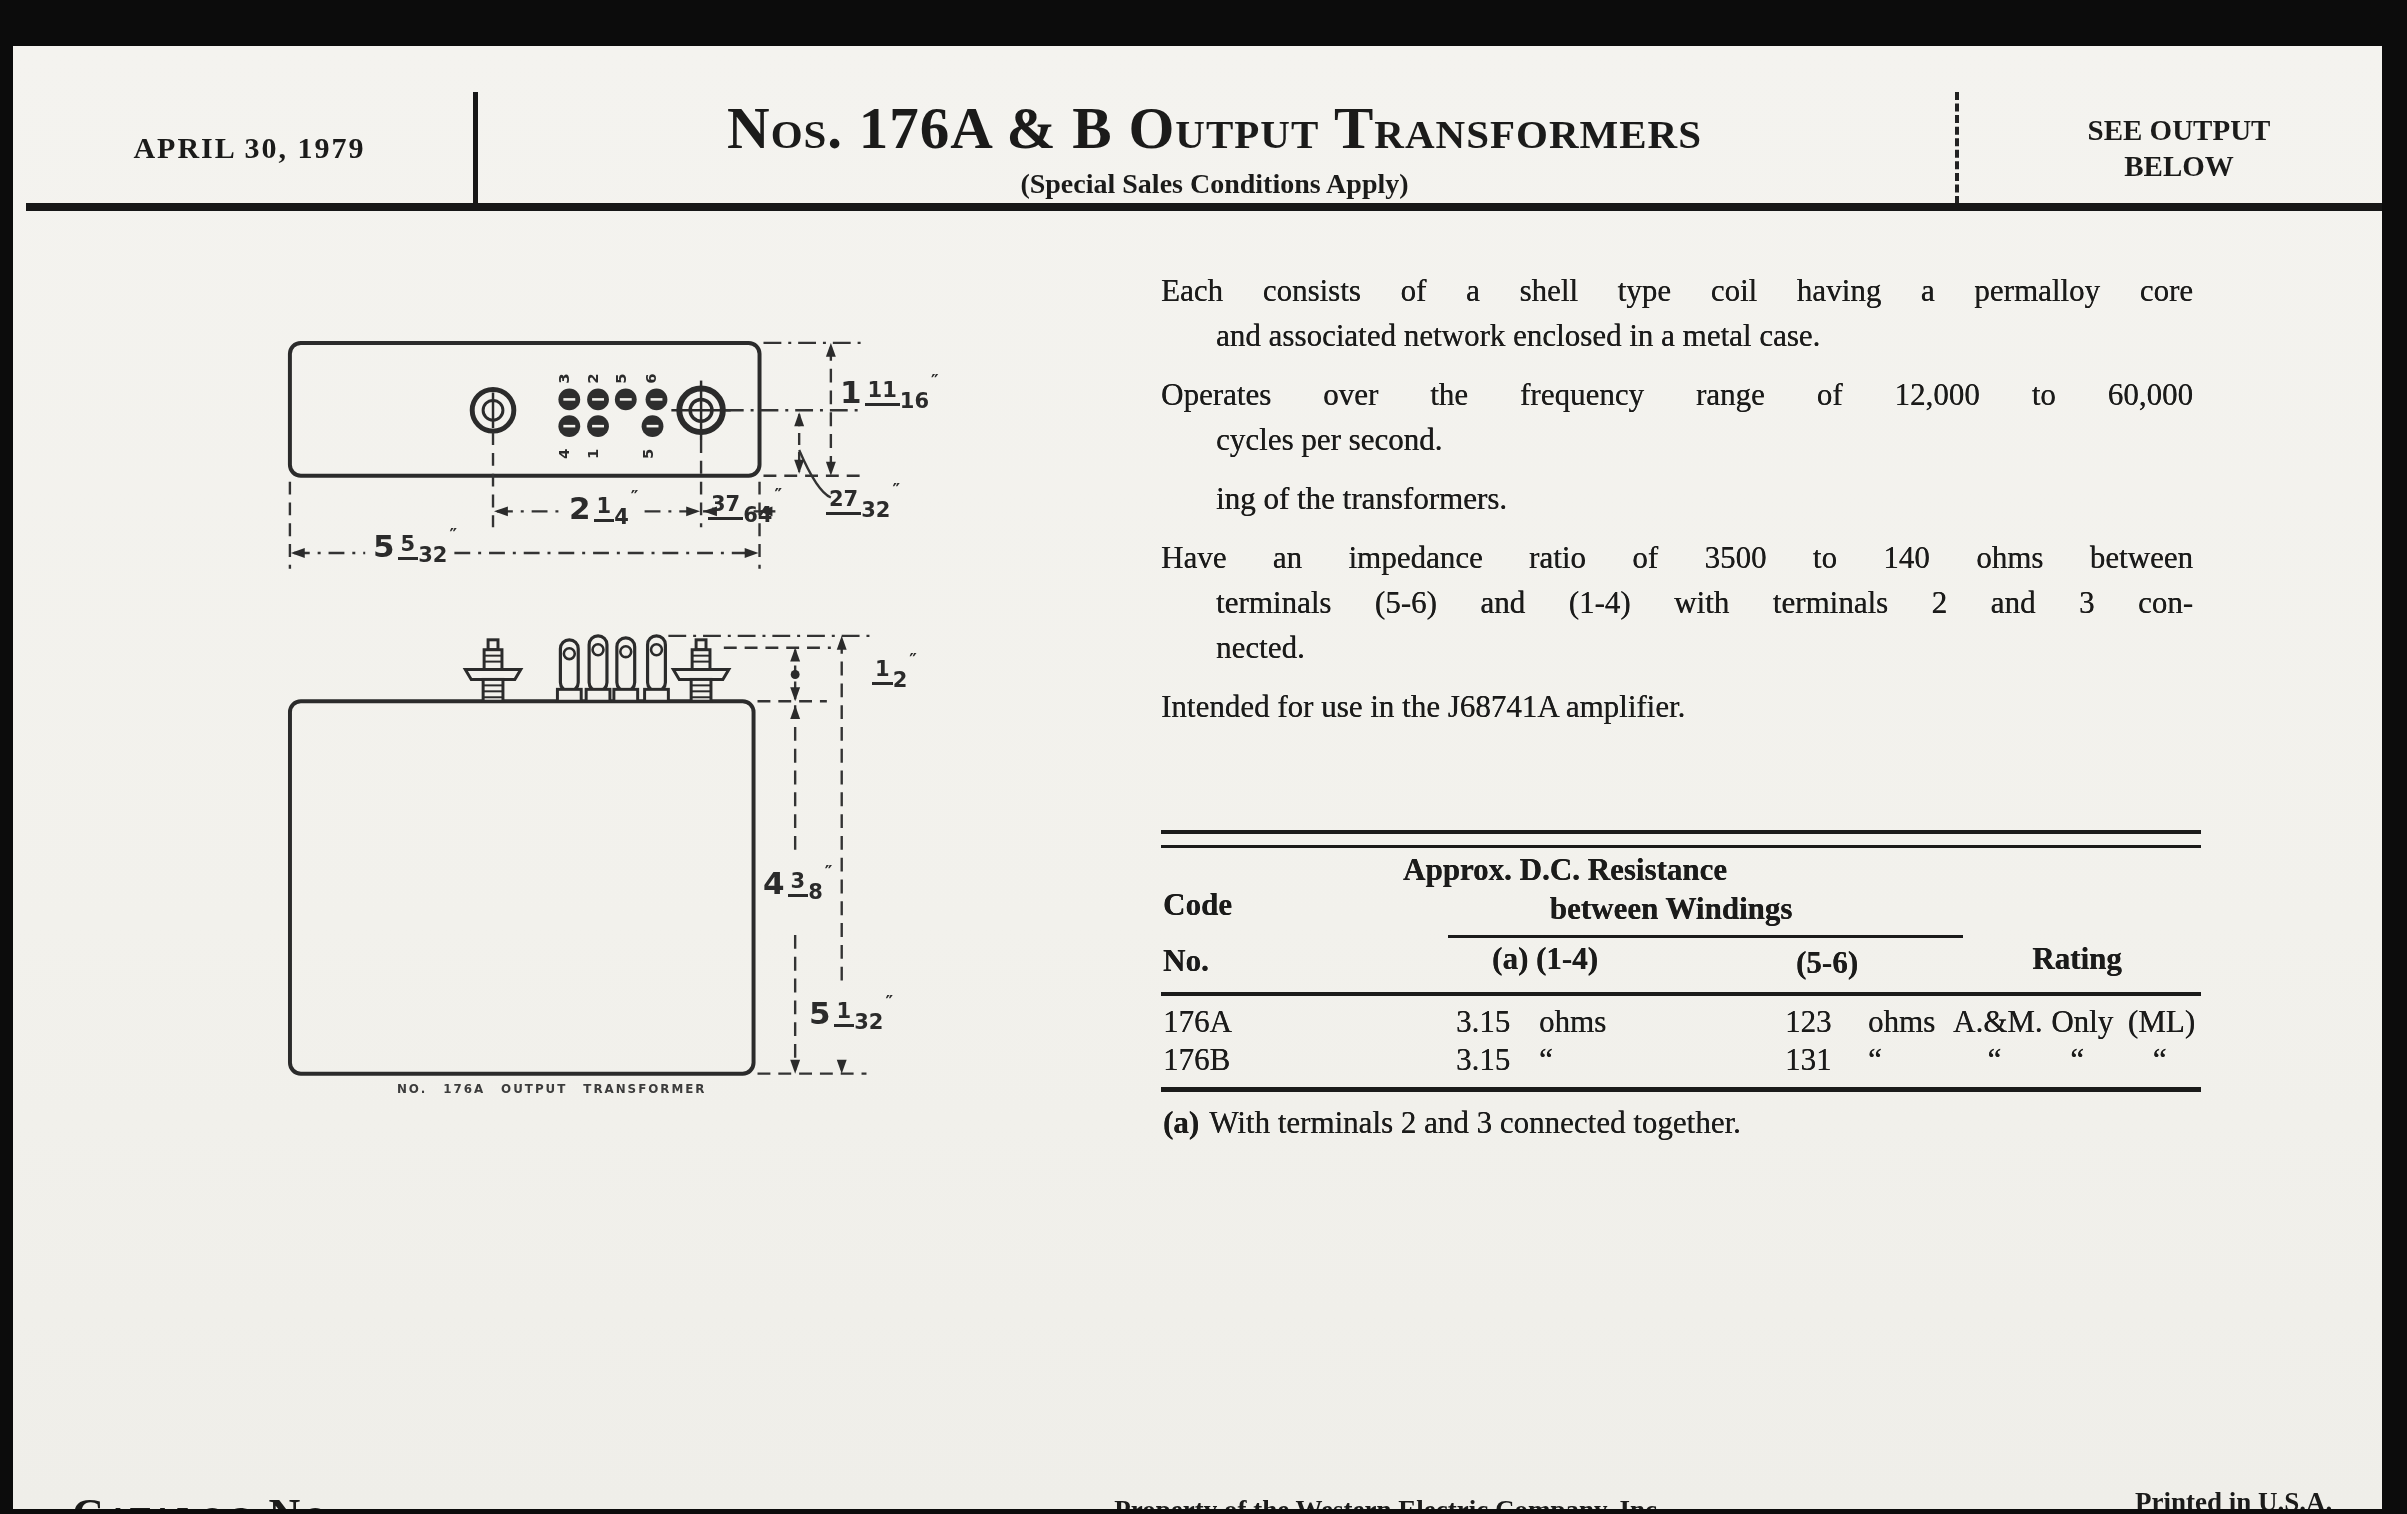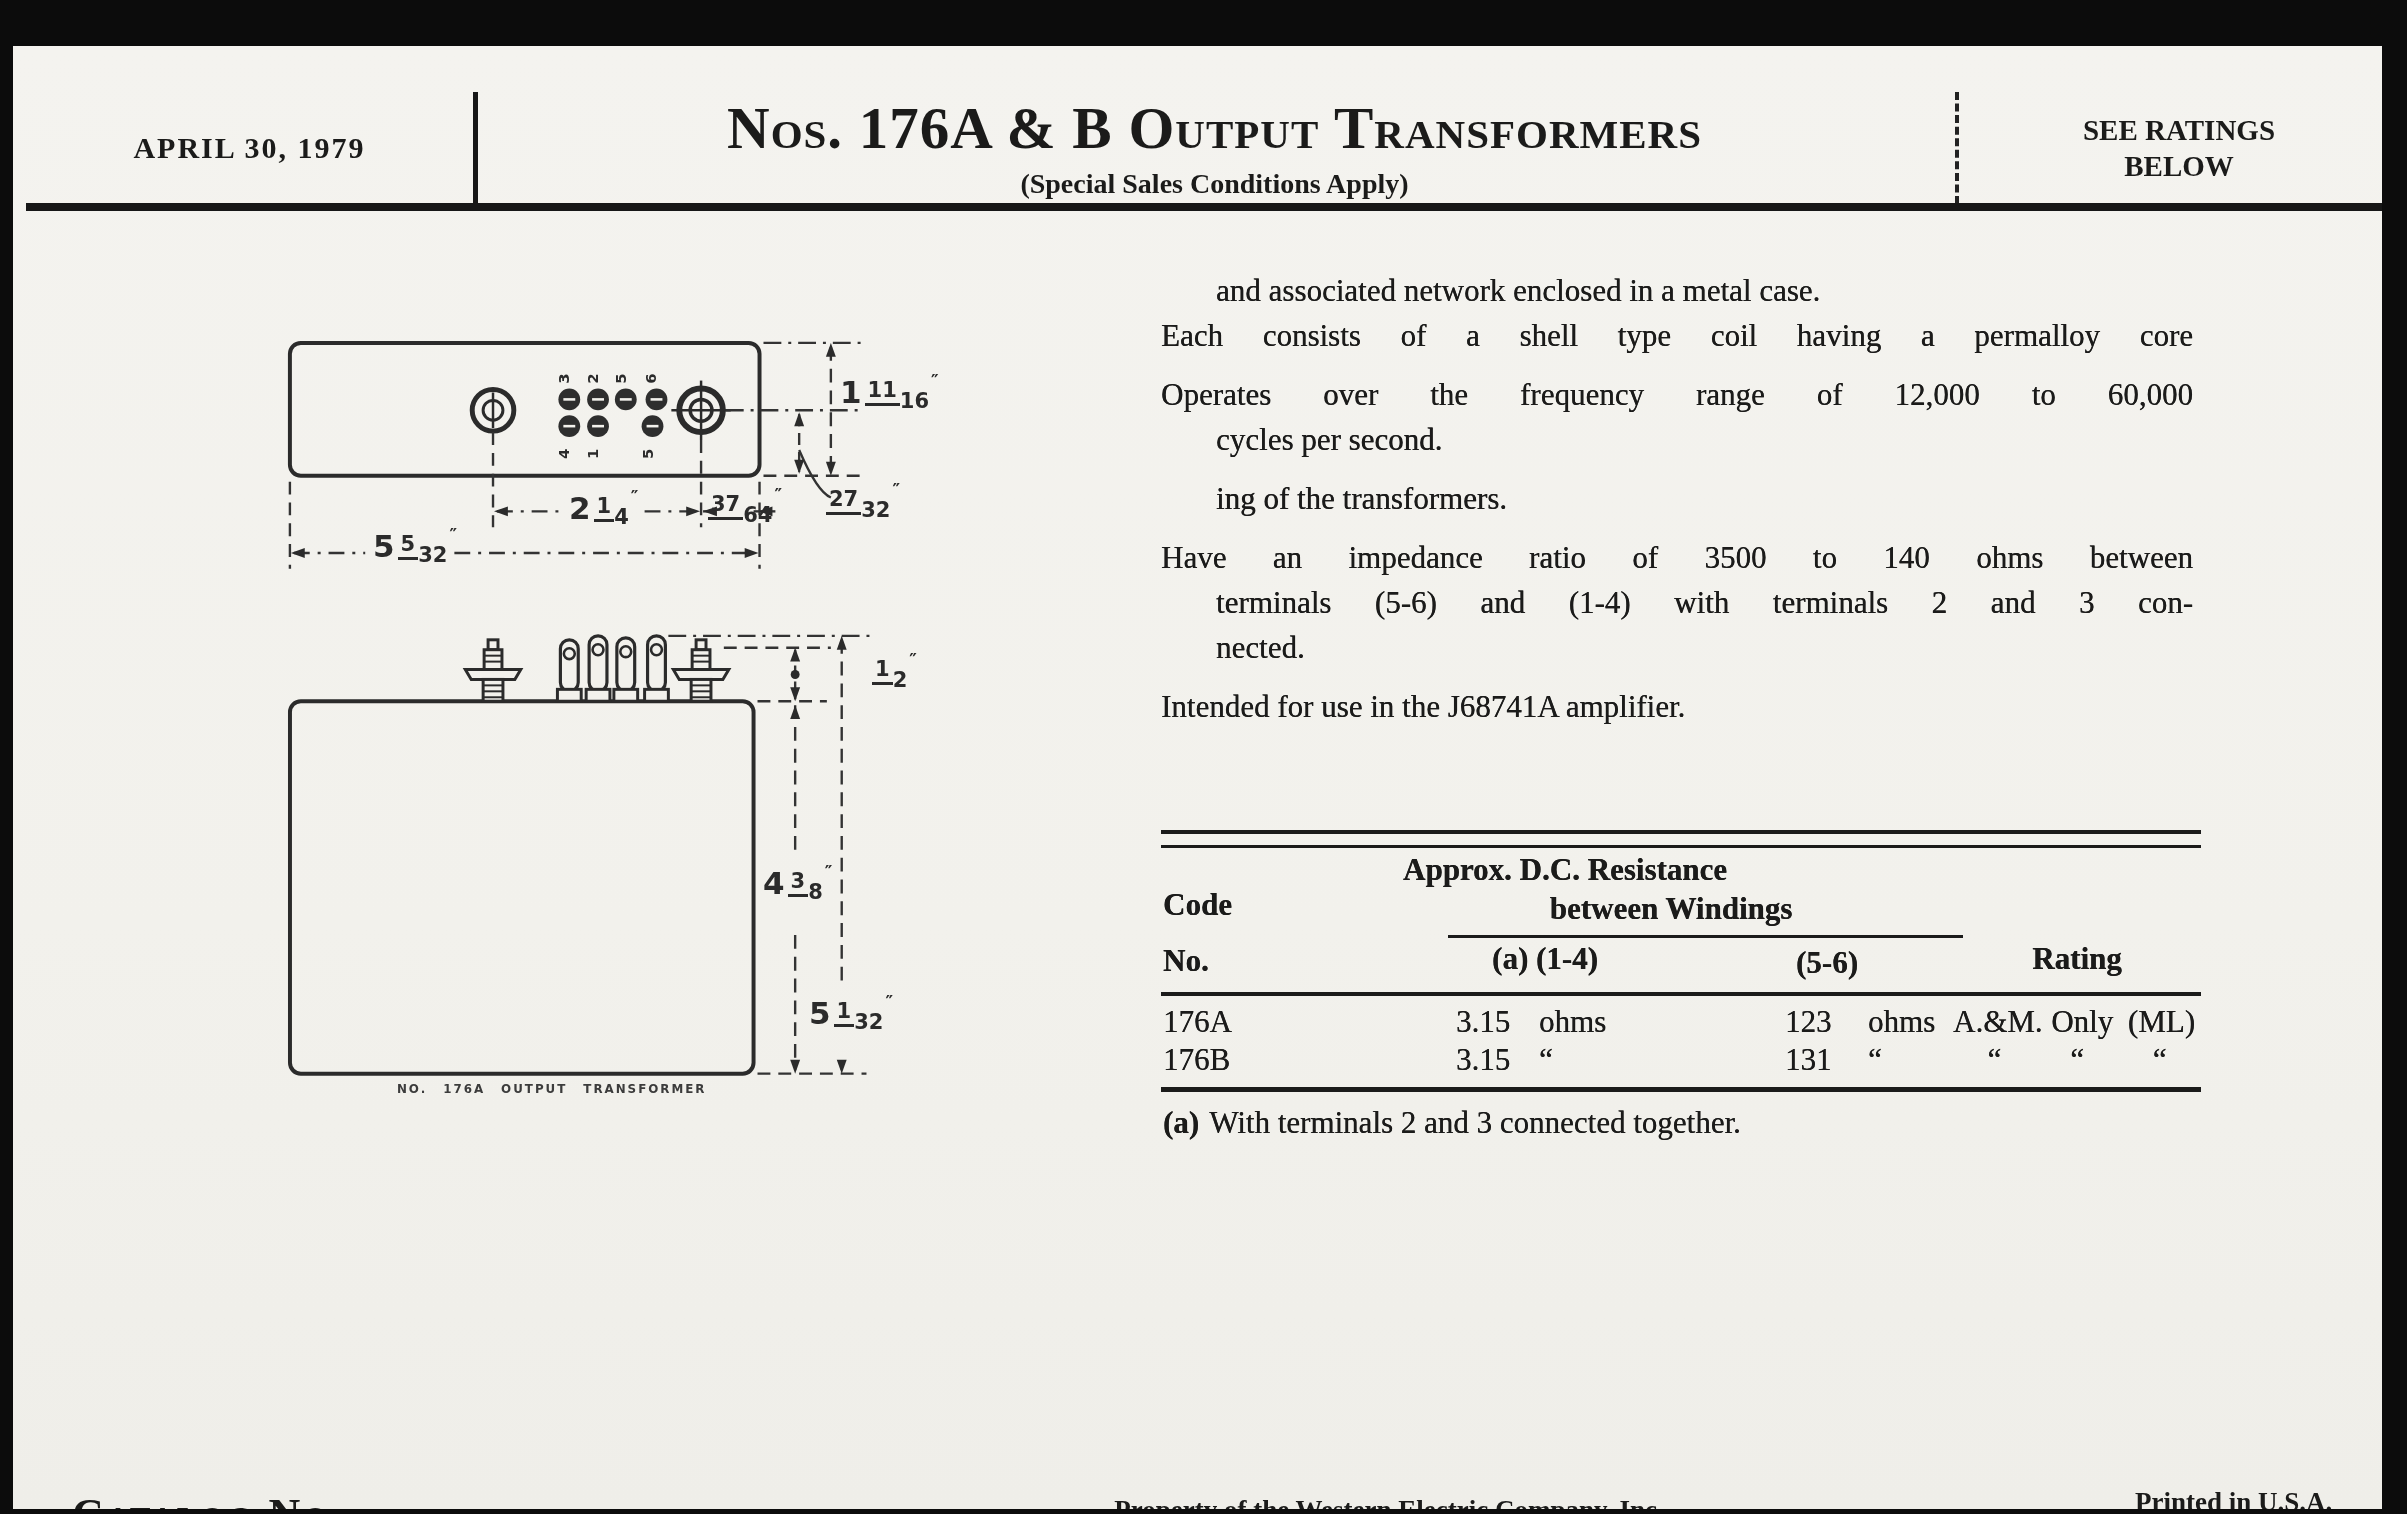--- a/index.html
+++ b/index.html
@@ -74,21 +74,21 @@
 
 <div id="stage">
   <div id="page">
 
     <div class="abs" id="hdr-date">APRIL 30, 1979</div>
     <div class="abs" id="hdr-titlebox">
       <div id="hdr-title">Nos. 176A &amp; B Output Transformers</div>
       <div id="hdr-sub">(Special Sales Conditions Apply)</div>
     </div>
     <div class="abs" id="hdr-ratings">
-      <span>SEE RATINGS</span>
+      <span>SEE OUTPUT</span>
       <span>BELOW</span>
     </div>
     <div class="abs" id="hdr-rule"></div>
 
     <div class="abs" id="draw">
 
       <svg style="top:0" width="644" height="327" viewBox="0 0 650 330">
         <g stroke="#2b2b2b" fill="none" stroke-width="4">
           <rect x="10" y="10" width="474" height="134" rx="11"></rect>
         </g>
@@ -308,22 +308,22 @@
           <span class="f">
             <span class="n">1</span>
             <span class="d">32</span>
           </span>
           <span class="q">″</span>
         </div>
     </div>
 
     <div class="abs" id="specs">
         <div class="para">
+          <div class="sline stretch">Each consists of a shell type coil having a permalloy core</div>
           <div class="sline ind">and associated network enclosed in a metal case.</div>
-          <div class="sline stretch">Each consists of a shell type coil having a permalloy core</div>
         </div>
         <div class="para">
           <div class="sline stretch">Operates over the frequency range of 12,000 to 60,000</div>
           <div class="sline ind">cycles per second.</div>
         </div>
         <div class="para">
           <div class="sline ind">ing of the transformers.</div>
         </div>
         <div class="para">
           <div class="sline stretch">Have an impedance ratio of 3500 to 140 ohms between</div>

